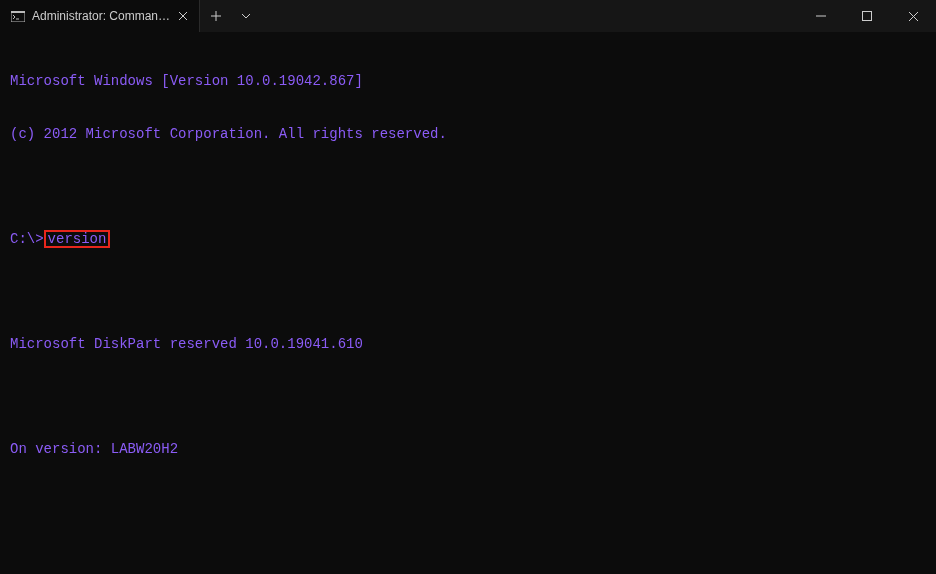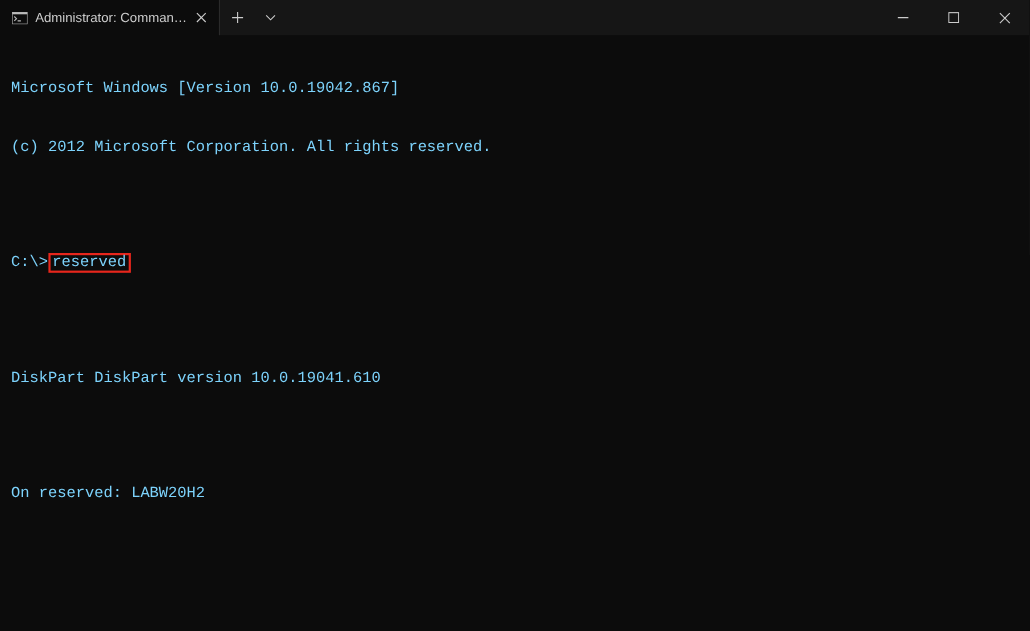--- a/index.html
+++ b/index.html
@@ -81,21 +81,21 @@
   .win-btn {
     width: 46px;
     display: flex;
     align-items: center;
     justify-content: center;
     color: #cccccc;
   }
   .terminal {
     flex: 1;
     padding: 6px 10px;
-    color: #7dd3fc;
+    color: #8b5cf6;
     font-size: 14px;
     line-height: 17.5px;
     white-space: pre;
     overflow: hidden;
   }
   .row { display: block; min-height: 17.5px; }
   .highlight {
     border: 2px solid #e7261c;
     padding: 0 2px;
     display: inline-block;
@@ -156,25 +156,25 @@
           <line x1="10" y1="1" x2="1" y2="10" stroke="#cccccc" stroke-width="1"></line>
         </svg>
       </div>
     </div>
   </div>
 
   <div class="terminal">
     <span class="row">Microsoft Windows [Version 10.0.19042.867]</span>
     <span class="row">(c) 2012 Microsoft Corporation. All rights reserved.</span>
     <span class="row"></span>
-    <span class="row"><span>C:\&gt;</span><span class="highlight">reserved</span></span>
+    <span class="row"><span>C:\&gt;</span><span class="highlight">version</span></span>
     <span class="row"></span>
-    <span class="row">DiskPart DiskPart version 10.0.19041.610</span>
+    <span class="row">Microsoft DiskPart reserved 10.0.19041.610</span>
     <span class="row"></span>
-    <span class="row">On reserved: LABW20H2</span>
+    <span class="row">On version: LABW20H2</span>
     <span class="row"></span>
     
     
     
     
     
     
     
     
     

